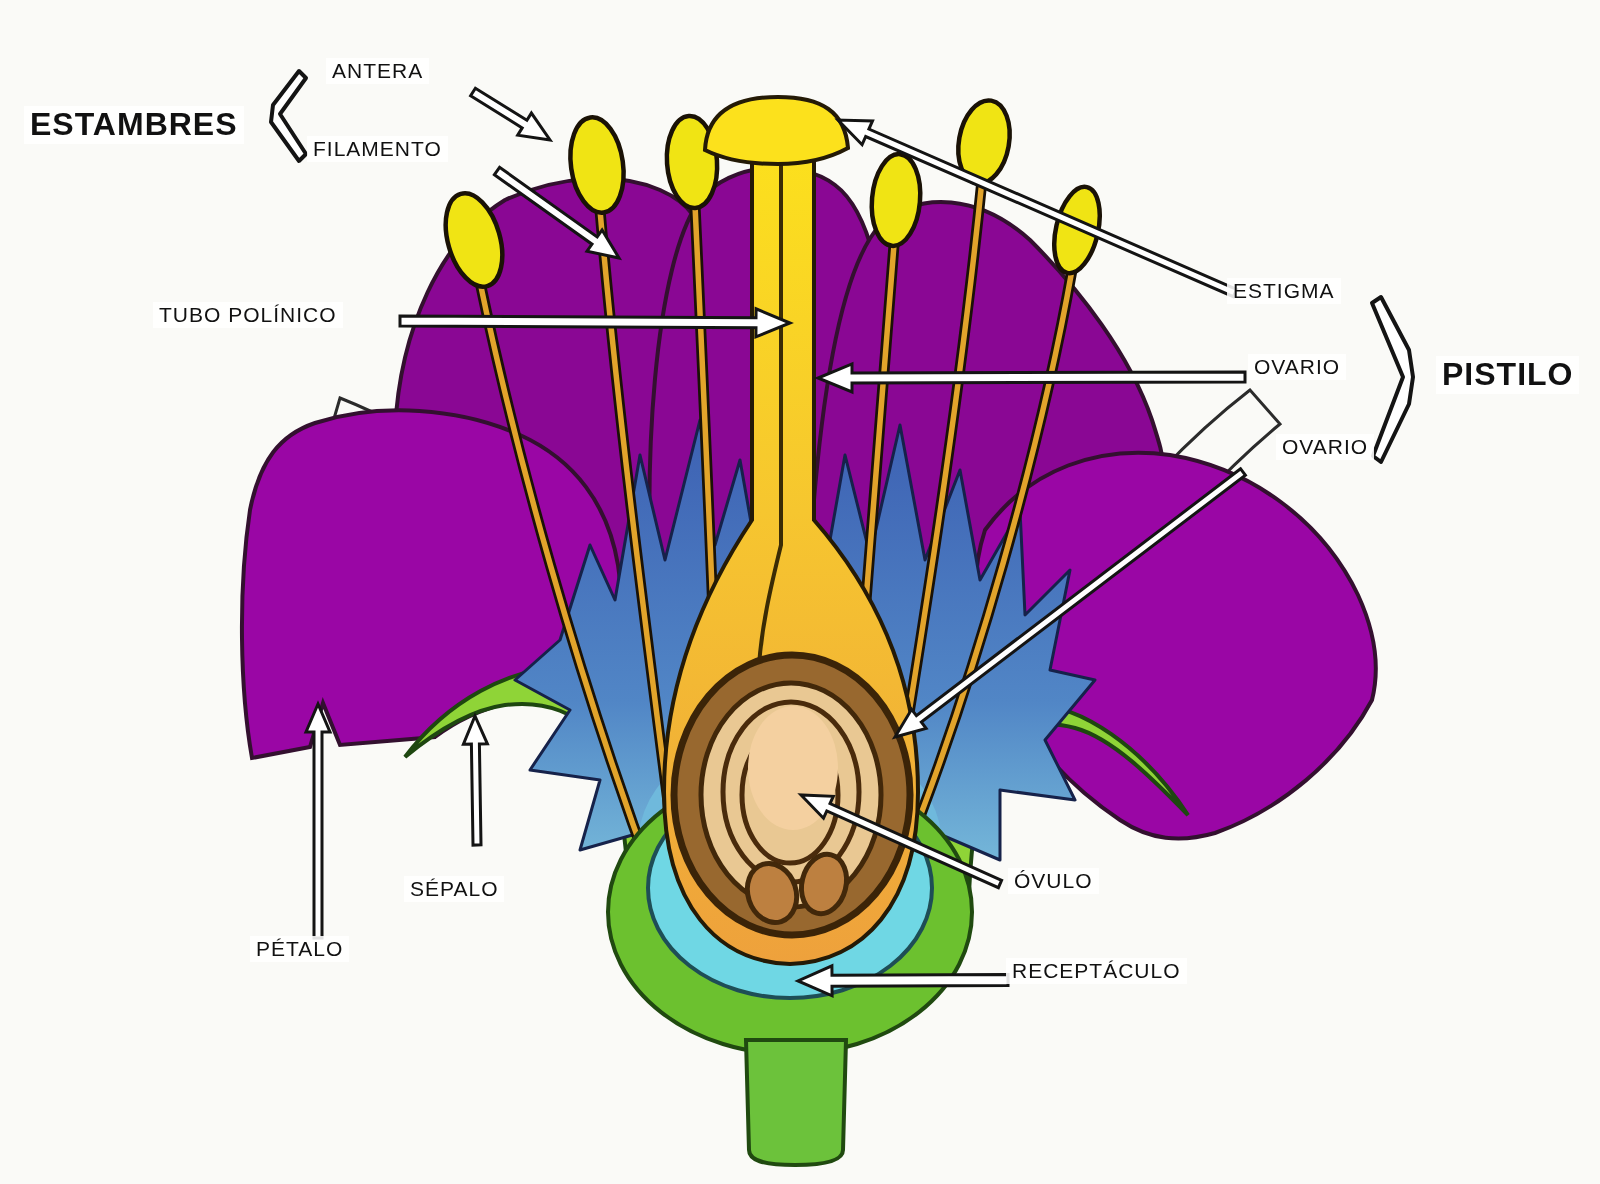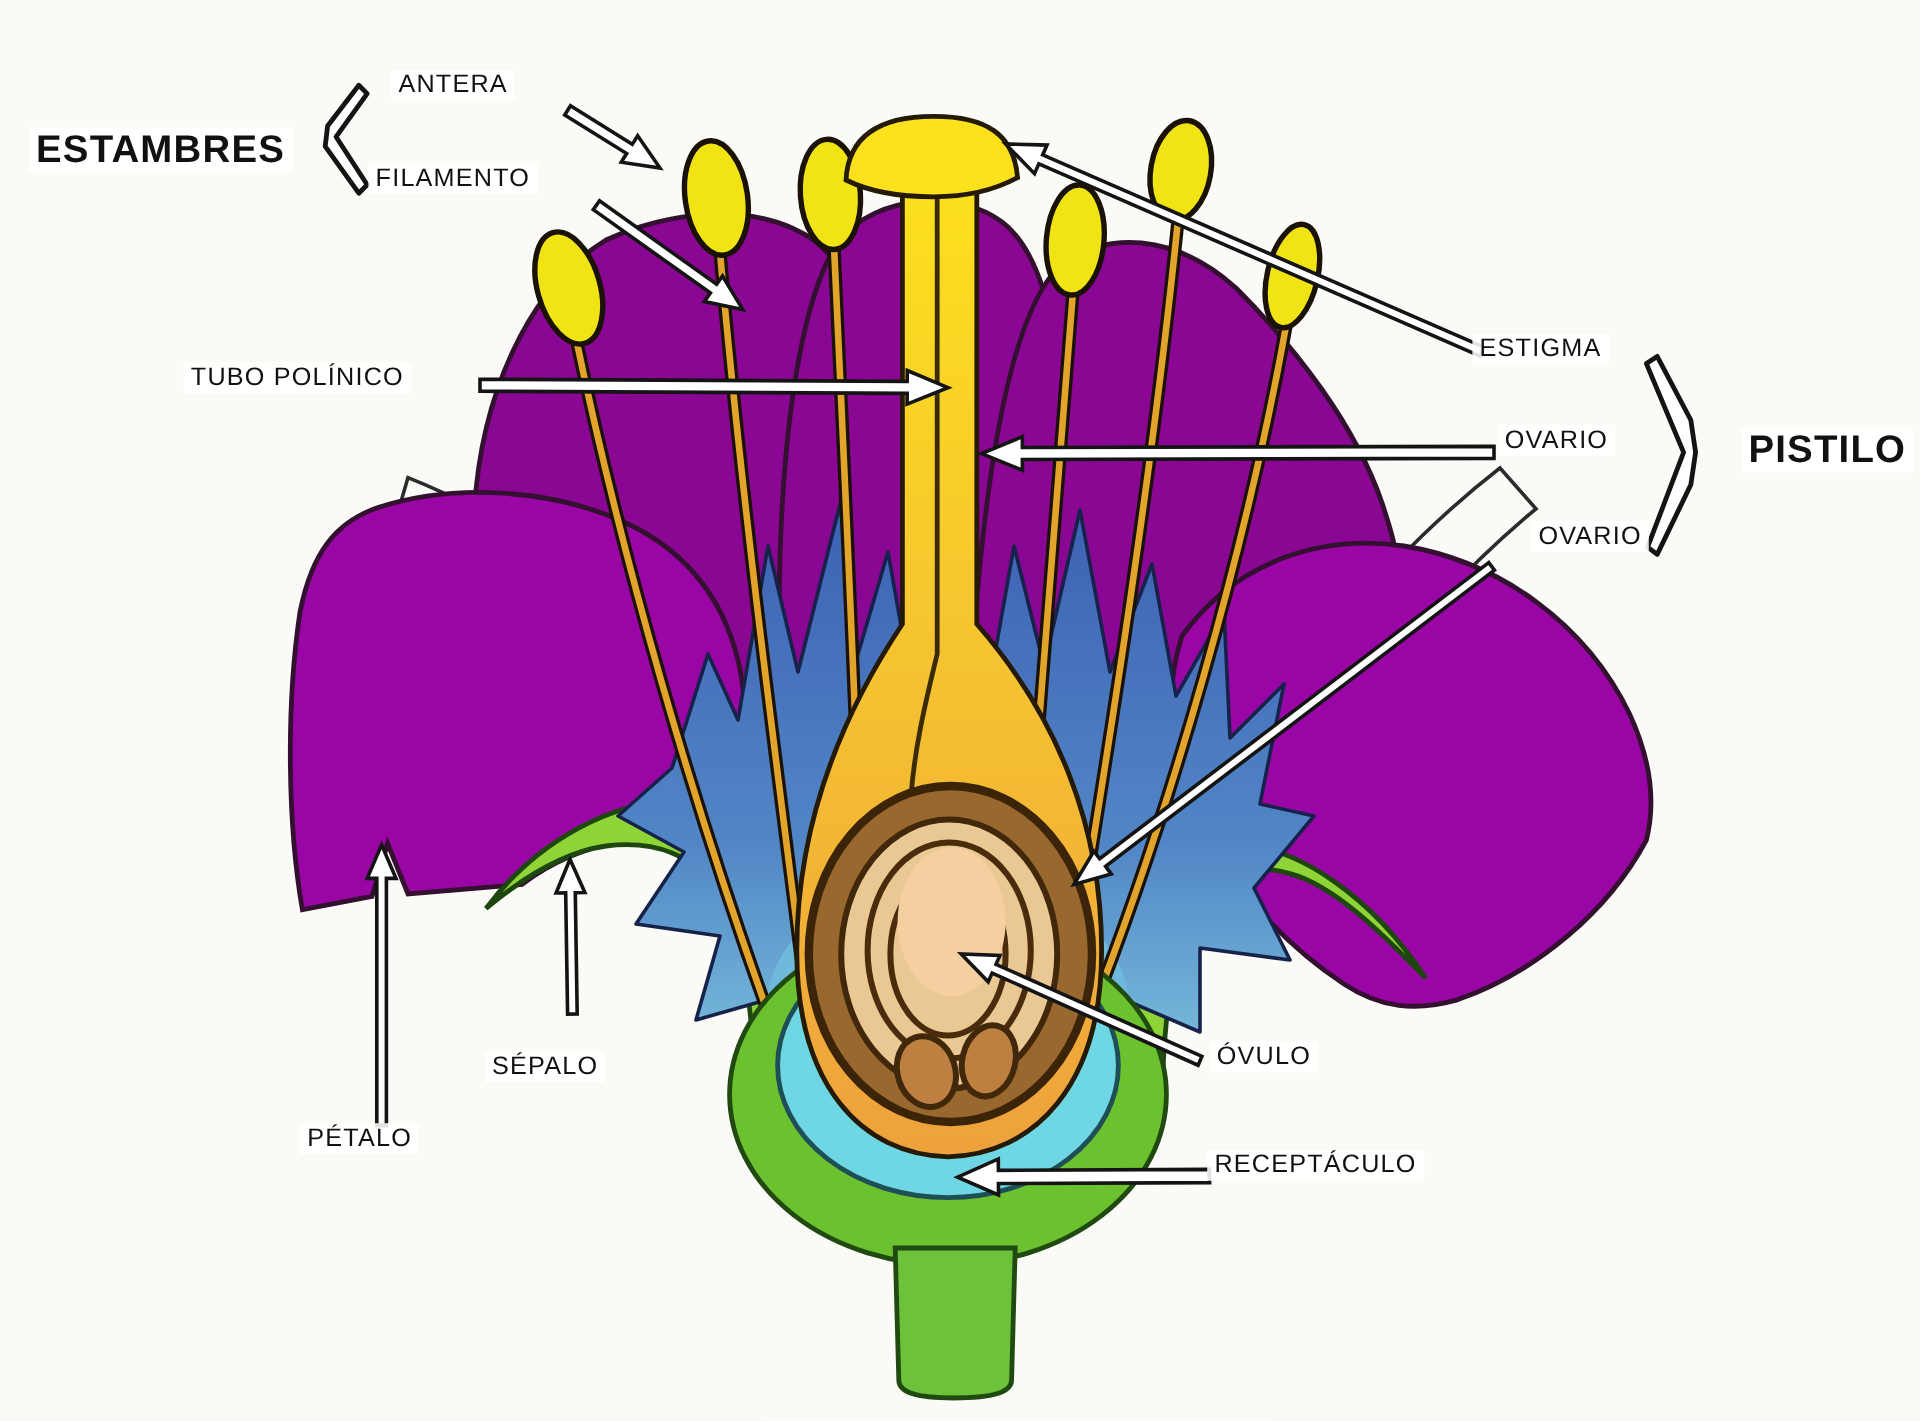--- a/index.html
+++ b/index.html
@@ -44,21 +44,21 @@
     padding:1px 6px;
   }
   .lbl.bold{font-weight:bold;font-size:32px;}
   #lbl-estambres{left:24px;top:106px;}
   #lbl-antera{left:326px;top:58px;}
   #lbl-filamento{left:307px;top:136px;}
   #lbl-tubo-polinico{left:121px;top:302px;margin-left:32px;}
   #lbl-estigma{left:1227px;top:278px;text-align:center;}
   #lbl-estilo{left:1248px;top:354px;}
   #lbl-ovario{left:1276px;top:434px;}
-  #lbl-pistilo{left:1436px;top:356px;margin-left:15px;}
+  #lbl-pistilo{left:1436px;top:356px;}
   #lbl-sepalo{left:404px;top:840px;margin-top:36px;}
   #lbl-petalo{left:250px;top:936px;}
   #lbl-ovulo{left:1008px;top:868px;}
   #lbl-receptaculo{left:1006px;top:958px;}
 </style>
 </head>
 <body>
 
 <div class="stage">
 

